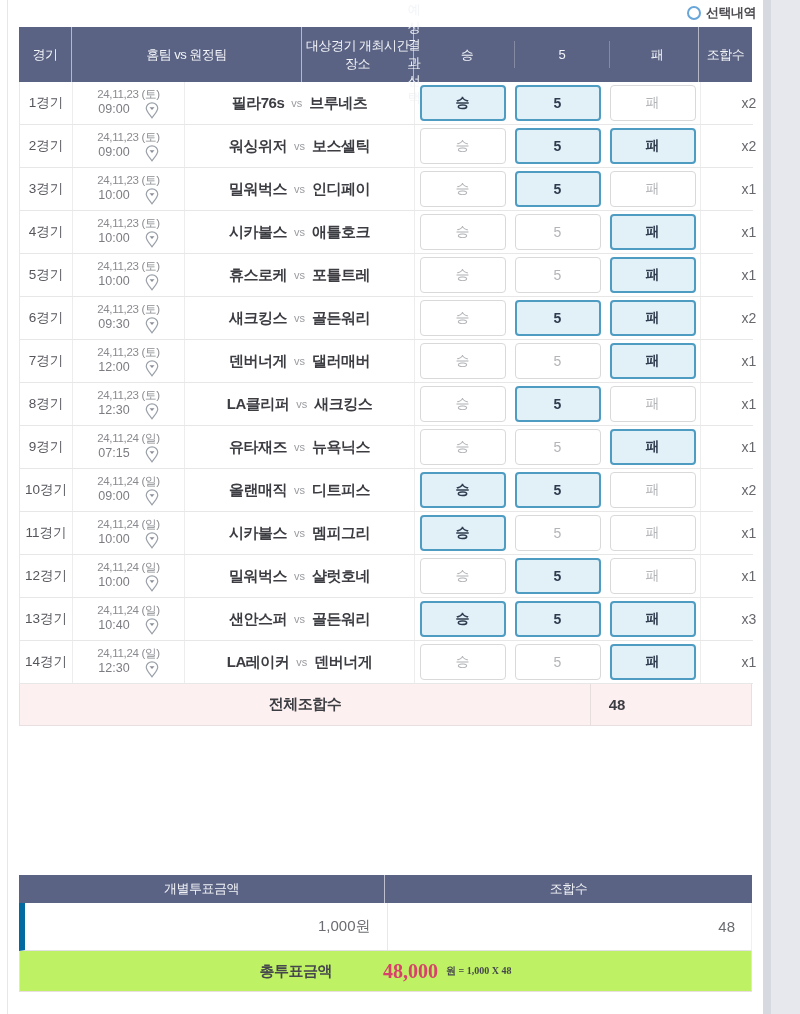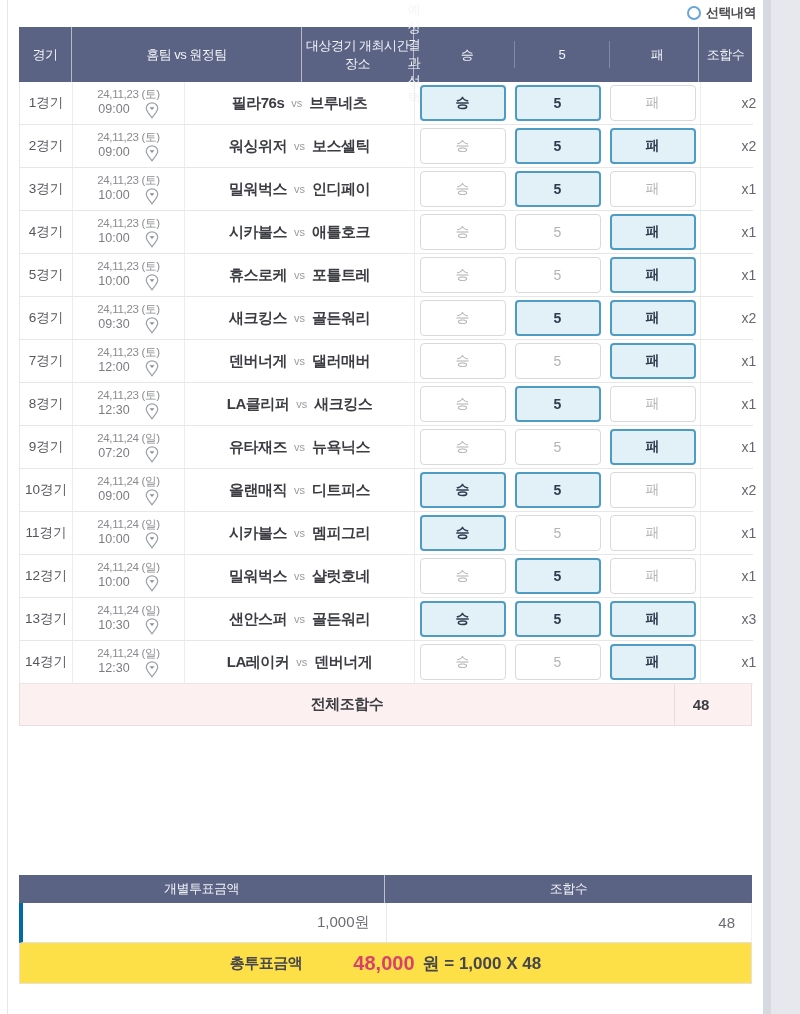--- a/index.html
+++ b/index.html
@@ -47,42 +47,42 @@
   .c-teams .vs { font-size:11px; color:#9a9ba0; margin:0 7px; }
   .c-picks { width:285px; display:flex; align-items:center; justify-content:center; }
   .c-picks .slot { width:95px; display:flex; align-items:center; justify-content:center; }
   .pick { width:86px; height:36px; background:#fff; border:1px solid #d9d9d9; border-radius:4px;
           font-size:14px; color:#b3b4b8; font-family:inherit; cursor:pointer; }
   .pick.selected { background:#e2f0f8; border:2px solid #4f9cc2; color:#2e3b4e; font-weight:bold; }
   .c-mult { width:53px; font-size:14px; color:#67686d; border-left:1px solid #ededed;padding-left:44px; }
 
   .total-row { display:flex; width:733px; height:42px; background:#fcf0f1;
                border:1px solid #eadfe0; border-top:none; }
-  .total-label { width:655px; display:flex; align-items:center; justify-content:center;
+  .total-label { width:571px; display:flex; align-items:center; justify-content:center;
                  font-size:15px; font-weight:bold; color:#3c3d42; letter-spacing:-0.5px;
                  border-right:1px solid #e6dddd; }
   .total-value { width:52px; display:flex; align-items:center; justify-content:center;
                  font-size:15px; font-weight:bold; color:#3c3d42; }
 
   
   .summary { position:absolute; left:19px; top:875px; width:733px; }
   .sum-head { display:flex; width:733px; height:28px; background:#5b6384; color:#f2f4f8; }
   .sum-head .sh { width:366px; display:flex; align-items:center; justify-content:center; font-size:13px;
                   letter-spacing:-0.5px; border-right:1px solid rgba(255,255,255,0.6); }
   .sum-head .sh:last-child { width:367px; border-right:none; }
-  .sum-values { display:flex; width:733px; height:40px; background:#fff; border-bottom:1px solid #e2e2e2;
-                border-left:4px solid #0369a1; border-right:1px solid #f0f0f0; }
+  .sum-values { display:flex; width:733px; height:48px; background:#fff; border-bottom:1px solid #e2e2e2;
+                border-left:6px solid #0369a1; border-right:1px solid #f0f0f0; }
   .sum-values .sv { width:366px; display:flex; align-items:center; justify-content:flex-end;
                     padding-right:16px; font-size:15px; color:#6b6c71; border-right:1px solid #e8e8e8; }
   .sum-values .sv:last-child { width:367px; border-right:none; }
-  .sum-total { display:flex; width:733px; height:41px; background:#fde047; border:1px solid #eadfe0;
-               border-top:none; align-items:center; justify-content:center; gap:14px; }
+  .sum-total { display:flex; width:733px; height:41px; background:#bef264; border:1px solid #eadfe0;
+               border-top:none; align-items:center; justify-content:center; gap:14px;font-family:Liberation Serif, serif; }
   .sum-total .t-label { font-size:15px; font-weight:bold; color:#46474c; letter-spacing:-0.5px; }
   .sum-total .t-amount { font-size:20px; font-weight:bold; color:#d9406b; letter-spacing:0;margin-left:37px; }
-  .sum-total .t-formula { font-size:17px; font-weight:bold; color:#46474c; margin-left:-6px; }
+  .sum-total .t-formula { font-size:10px; font-weight:bold; color:#46474c; margin-left:-6px; }
 </style>
 </head>
 <body>
 
 <div class="page">
 
   <div class="left-hairline"></div>
 
   <div class="select-row">
     <span class="select-circle"></span>
@@ -371,21 +371,21 @@
             </span>
     </div>
     <div class="c c-mult">x1</div>
   </div>
 
   <div class="trow">
     <div class="c c-game">9경기</div>
     <div class="c c-sched">
       <div class="date">24,11,24 (일)</div>
       <div class="time-line">
-        <span>07:20</span>
+        <span>07:15</span>
         <span class="pin">
           <svg width="14" height="17" viewBox="0 0 20 24">
             <path d="M10 1.2 C5.2 1.2 1.8 4.8 1.8 8.8 C1.8 12.4 4.6 15.2 10 22.5 C15.4 15.2 18.2 12.4 18.2 8.8 C18.2 4.8 14.8 1.2 10 1.2 Z" fill="#ffffff" stroke="#9aa0a8" stroke-width="1.7"></path>
             <polygon points="6.4,7.2 13.6,7.2 10,11.4" fill="#8a8f98"></polygon>
           </svg>
         </span>
       </div>
     </div>
     <div class="c c-teams">
       <span class="home">유타재즈</span>
@@ -503,21 +503,21 @@
             </span>
     </div>
     <div class="c c-mult">x1</div>
   </div>
 
   <div class="trow">
     <div class="c c-game">13경기</div>
     <div class="c c-sched">
       <div class="date">24,11,24 (일)</div>
       <div class="time-line">
-        <span>10:30</span>
+        <span>10:40</span>
         <span class="pin">
           <svg width="14" height="17" viewBox="0 0 20 24">
             <path d="M10 1.2 C5.2 1.2 1.8 4.8 1.8 8.8 C1.8 12.4 4.6 15.2 10 22.5 C15.4 15.2 18.2 12.4 18.2 8.8 C18.2 4.8 14.8 1.2 10 1.2 Z" fill="#ffffff" stroke="#9aa0a8" stroke-width="1.7"></path>
             <polygon points="6.4,7.2 13.6,7.2 10,11.4" fill="#8a8f98"></polygon>
           </svg>
         </span>
       </div>
     </div>
     <div class="c c-teams">
       <span class="home">샌안스퍼</span>

